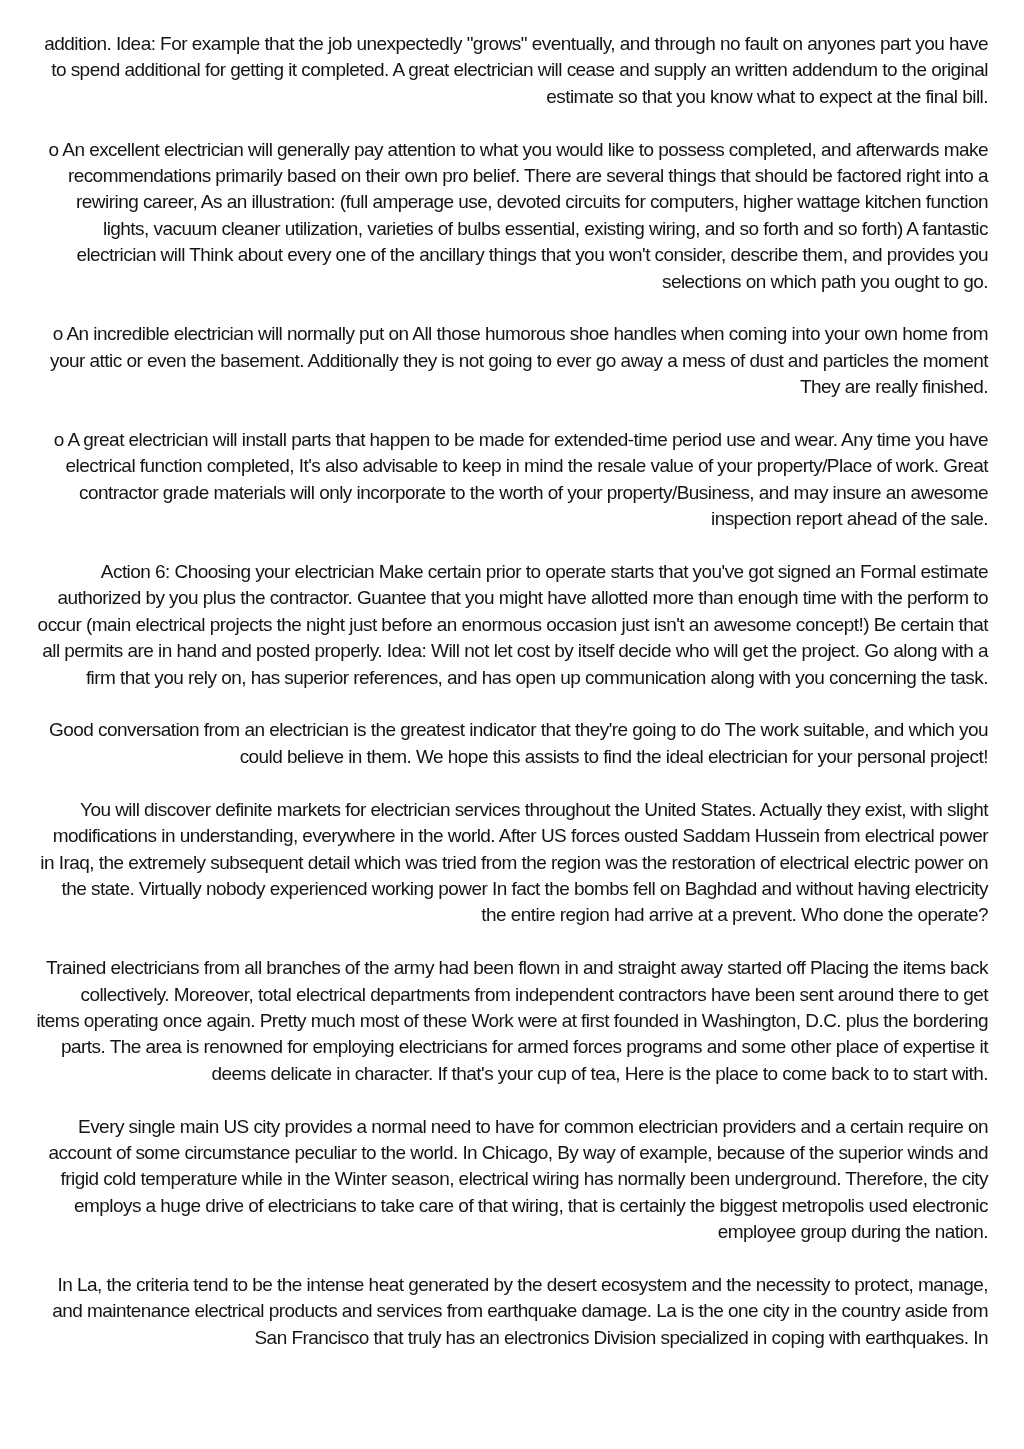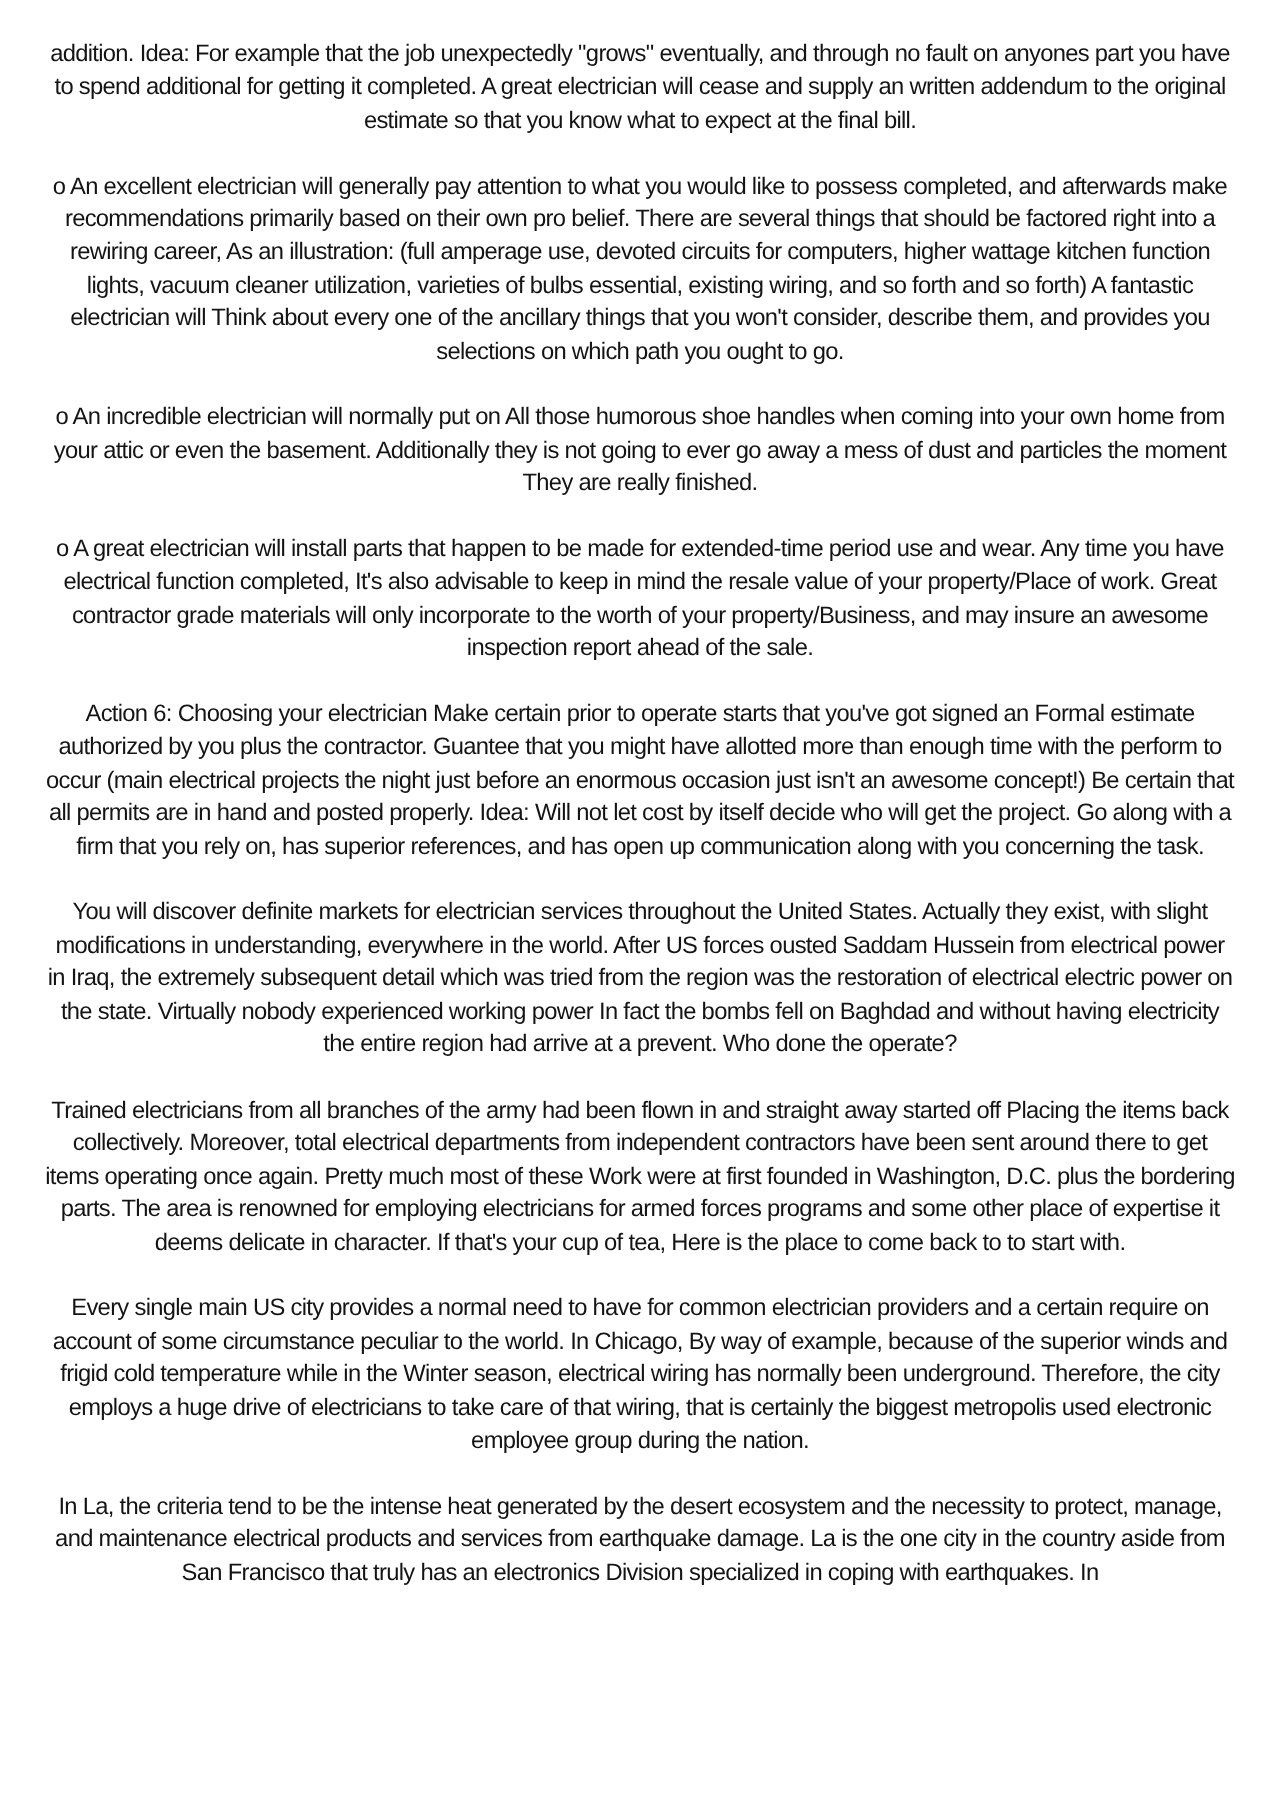--- a/index.html
+++ b/index.html
@@ -20,29 +20,30 @@
     font-family: "Liberation Sans", "DejaVu Sans", sans-serif;
     font-size: 19px;
     line-height: 26.4px;
     letter-spacing: -0.55px;
     color: #141414;
     -webkit-font-smoothing: antialiased;
   }
   .page p {
     margin: 0 0 26.4px 0;
     max-width: 952px;
-    text-align: center;
+    text-align: right;
   }
 </style>
 </head>
 <body>
 
 <div class="page">
   <p>addition. Idea: For example that the job unexpectedly "grows" eventually, and through no fault on anyones part you have to spend additional for getting it completed. A great electrician will cease and supply an written addendum to the original estimate so that you know what to expect at the final bill.</p>
   <p>o An excellent electrician will generally pay attention to what you would like to possess completed, and afterwards make recommendations primarily based on their own pro belief. There are several things that should be factored right into a rewiring career, As an illustration: (full amperage use, devoted circuits for computers, higher wattage kitchen function lights, vacuum cleaner utilization, varieties of bulbs essential, existing wiring, and so forth and so forth) A fantastic electrician will Think about every one of the ancillary things that you won't consider, describe them, and provides you selections on which path you ought to go.</p>
   <p>o An incredible electrician will normally put on All those humorous shoe handles when coming into your own home from your attic or even the basement. Additionally they is not going to ever go away a mess of dust and particles the moment They are really finished.</p>
   <p>o A great electrician will install parts that happen to be made for extended-time period use and wear. Any time you have electrical function completed, It's also advisable to keep in mind the resale value of your property/Place of work. Great contractor grade materials will only incorporate to the worth of your property/Business, and may insure an awesome inspection report ahead of the sale.</p>
   <p>Action 6: Choosing your electrician Make certain prior to operate starts that you've got signed an Formal estimate authorized by you plus the contractor. Guantee that you might have allotted more than enough time with the perform to occur (main electrical projects the night just before an enormous occasion just isn't an awesome concept!) Be certain that all permits are in hand and posted properly. Idea: Will not let cost by itself decide who will get the project. Go along with a firm that you rely on, has superior references, and has open up communication along with you concerning the task.</p>
+  <p>Good conversation from an electrician is the greatest indicator that they're going to do The work suitable, and which you could believe in them. We hope this assists to find the ideal electrician for your personal project!</p>
   <p>You will discover definite markets for electrician services throughout the United States. Actually they exist, with slight modifications in understanding, everywhere in the world. After US forces ousted Saddam Hussein from electrical power in Iraq, the extremely subsequent detail which was tried from the region was the restoration of electrical electric power on the state. Virtually nobody experienced working power In fact the bombs fell on Baghdad and without having electricity the entire region had arrive at a prevent. Who done the operate?</p>
   <p>Trained electricians from all branches of the army had been flown in and straight away started off Placing the items back collectively. Moreover, total electrical departments from independent contractors have been sent around there to get items operating once again. Pretty much most of these Work were at first founded in Washington, D.C. plus the bordering parts. The area is renowned for employing electricians for armed forces programs and some other place of expertise it deems delicate in character. If that's your cup of tea, Here is the place to come back to to start with.</p>
   <p>Every single main US city provides a normal need to have for common electrician providers and a certain require on account of some circumstance peculiar to the world. In Chicago, By way of example, because of the superior winds and frigid cold temperature while in the Winter season, electrical wiring has normally been underground. Therefore, the city employs a huge drive of electricians to take care of that wiring, that is certainly the biggest metropolis used electronic employee group during the nation.</p>
   <p>In La, the criteria tend to be the intense heat generated by the desert ecosystem and the necessity to protect, manage, and maintenance electrical products and services from earthquake damage. La is the one city in the country aside from San Francisco that truly has an electronics Division specialized in coping with earthquakes. In</p>
 </div>
 
 </body></html>

